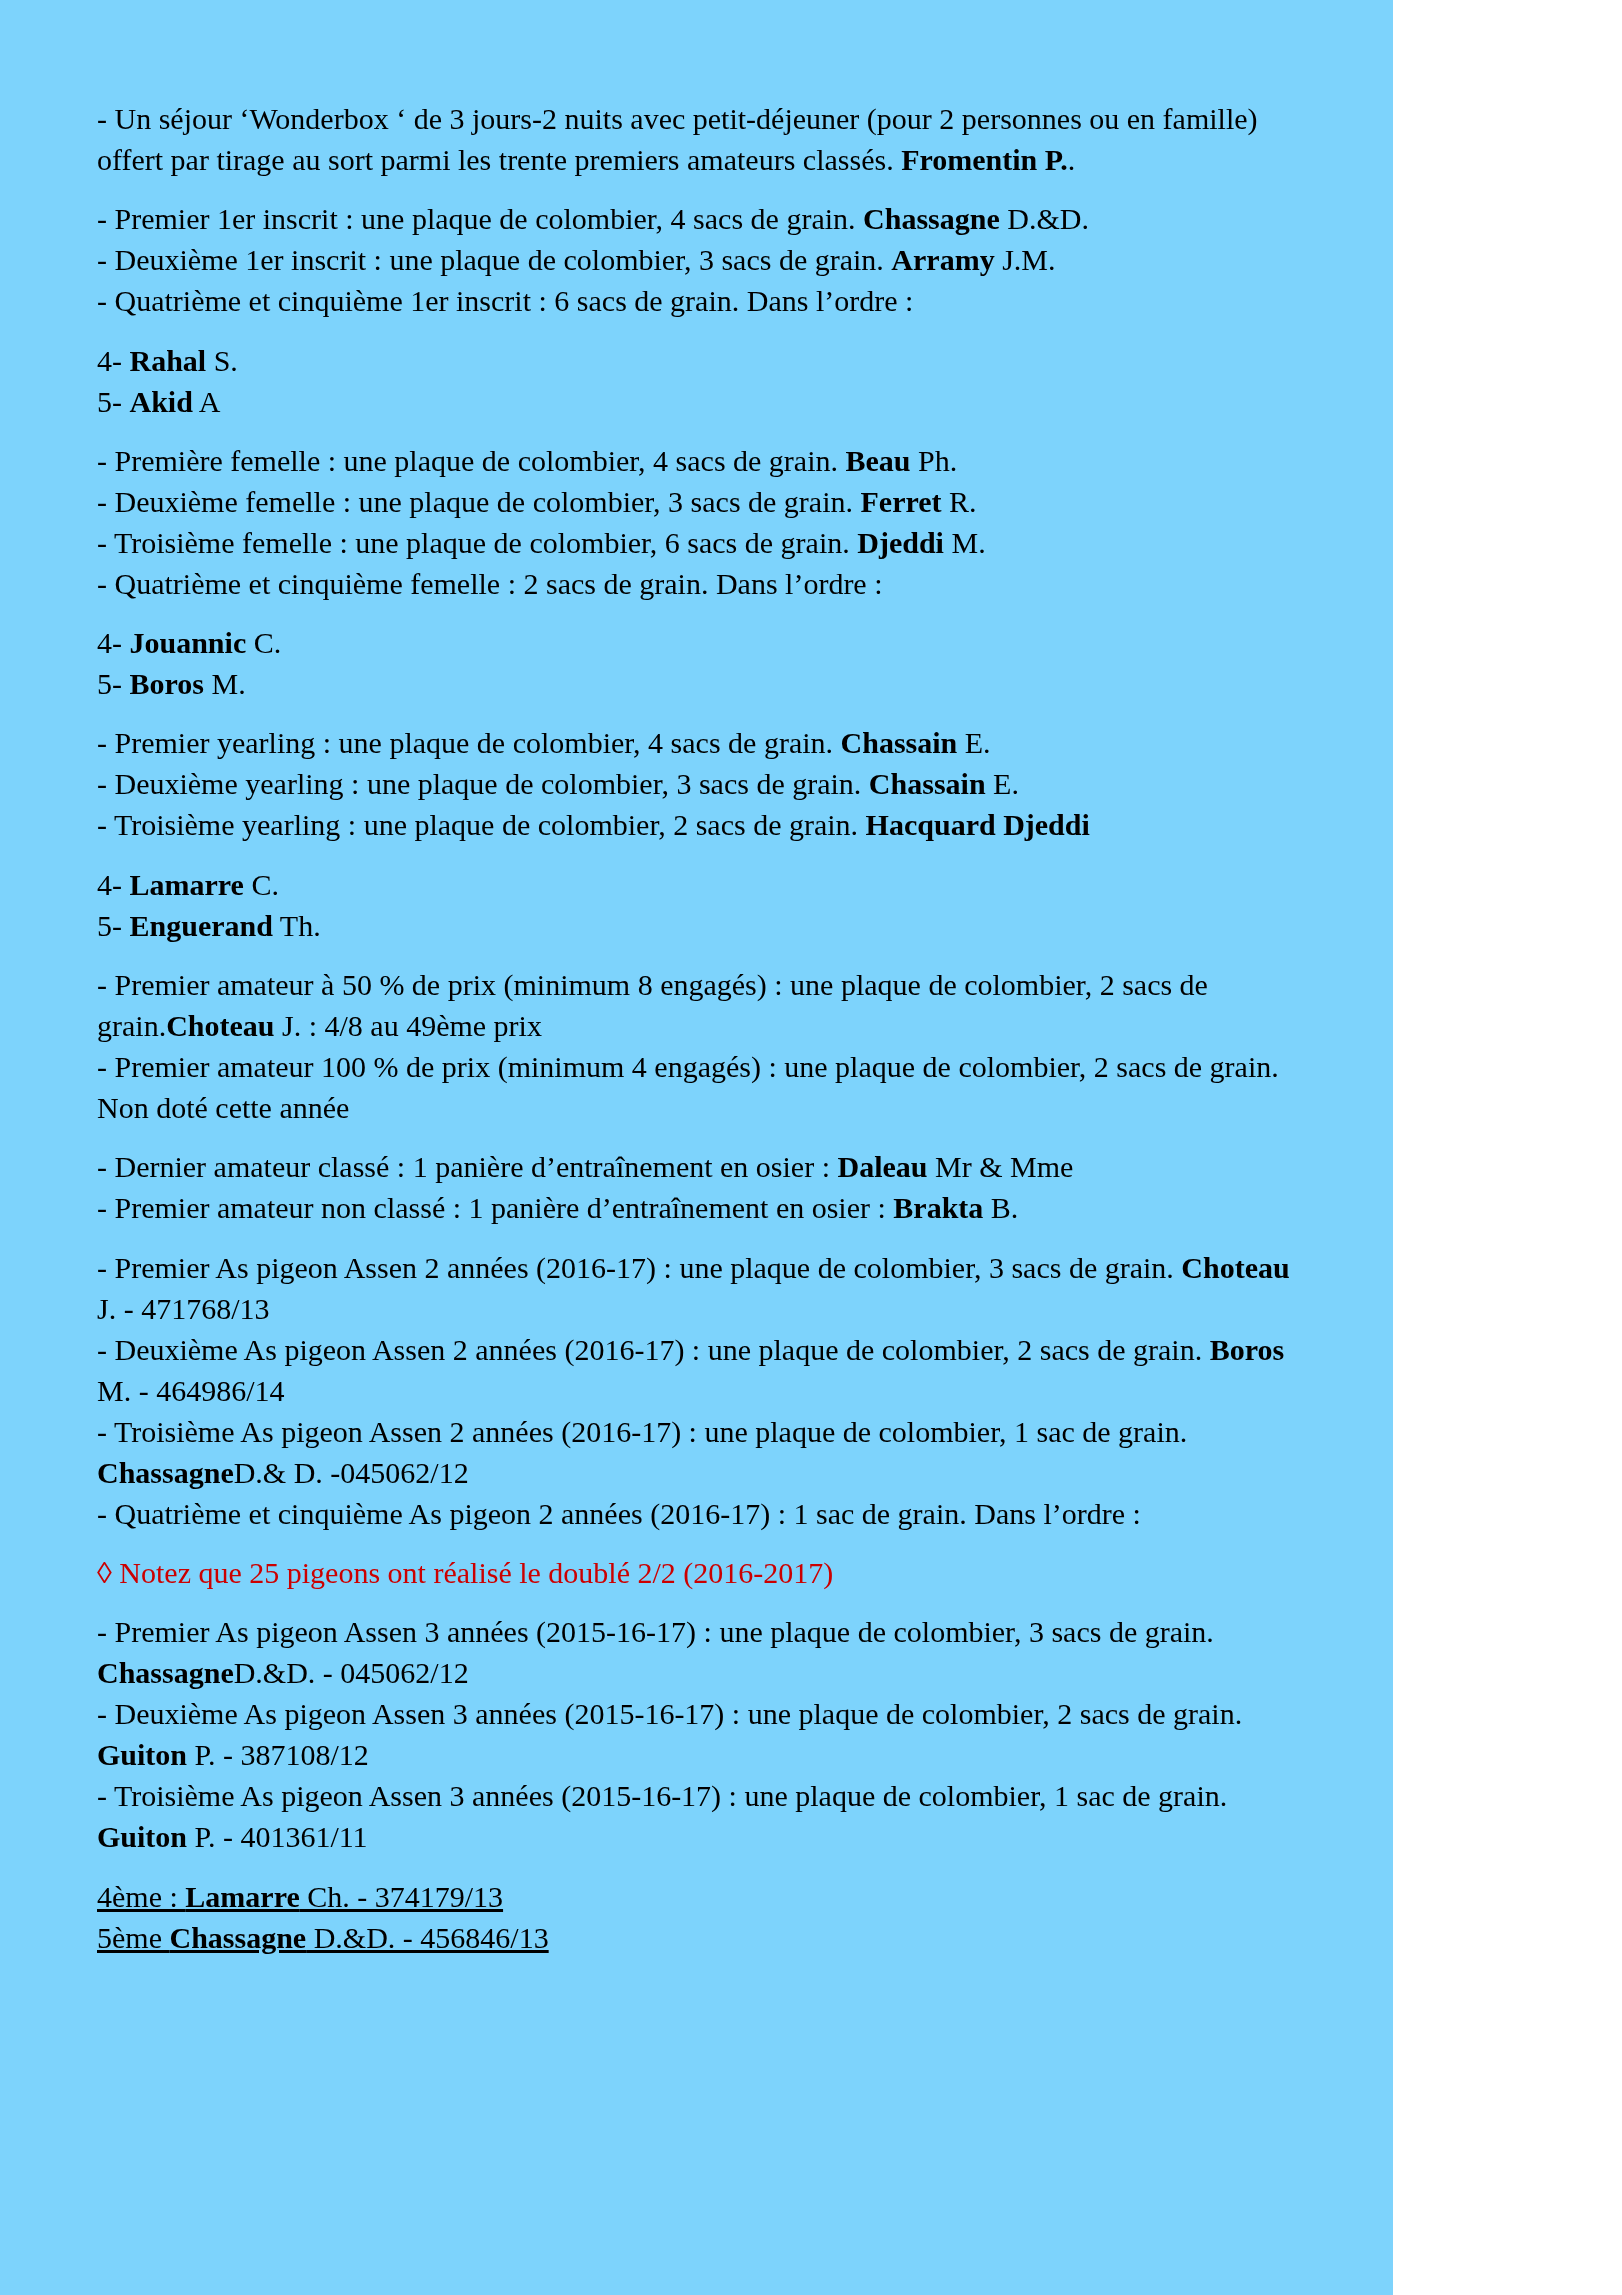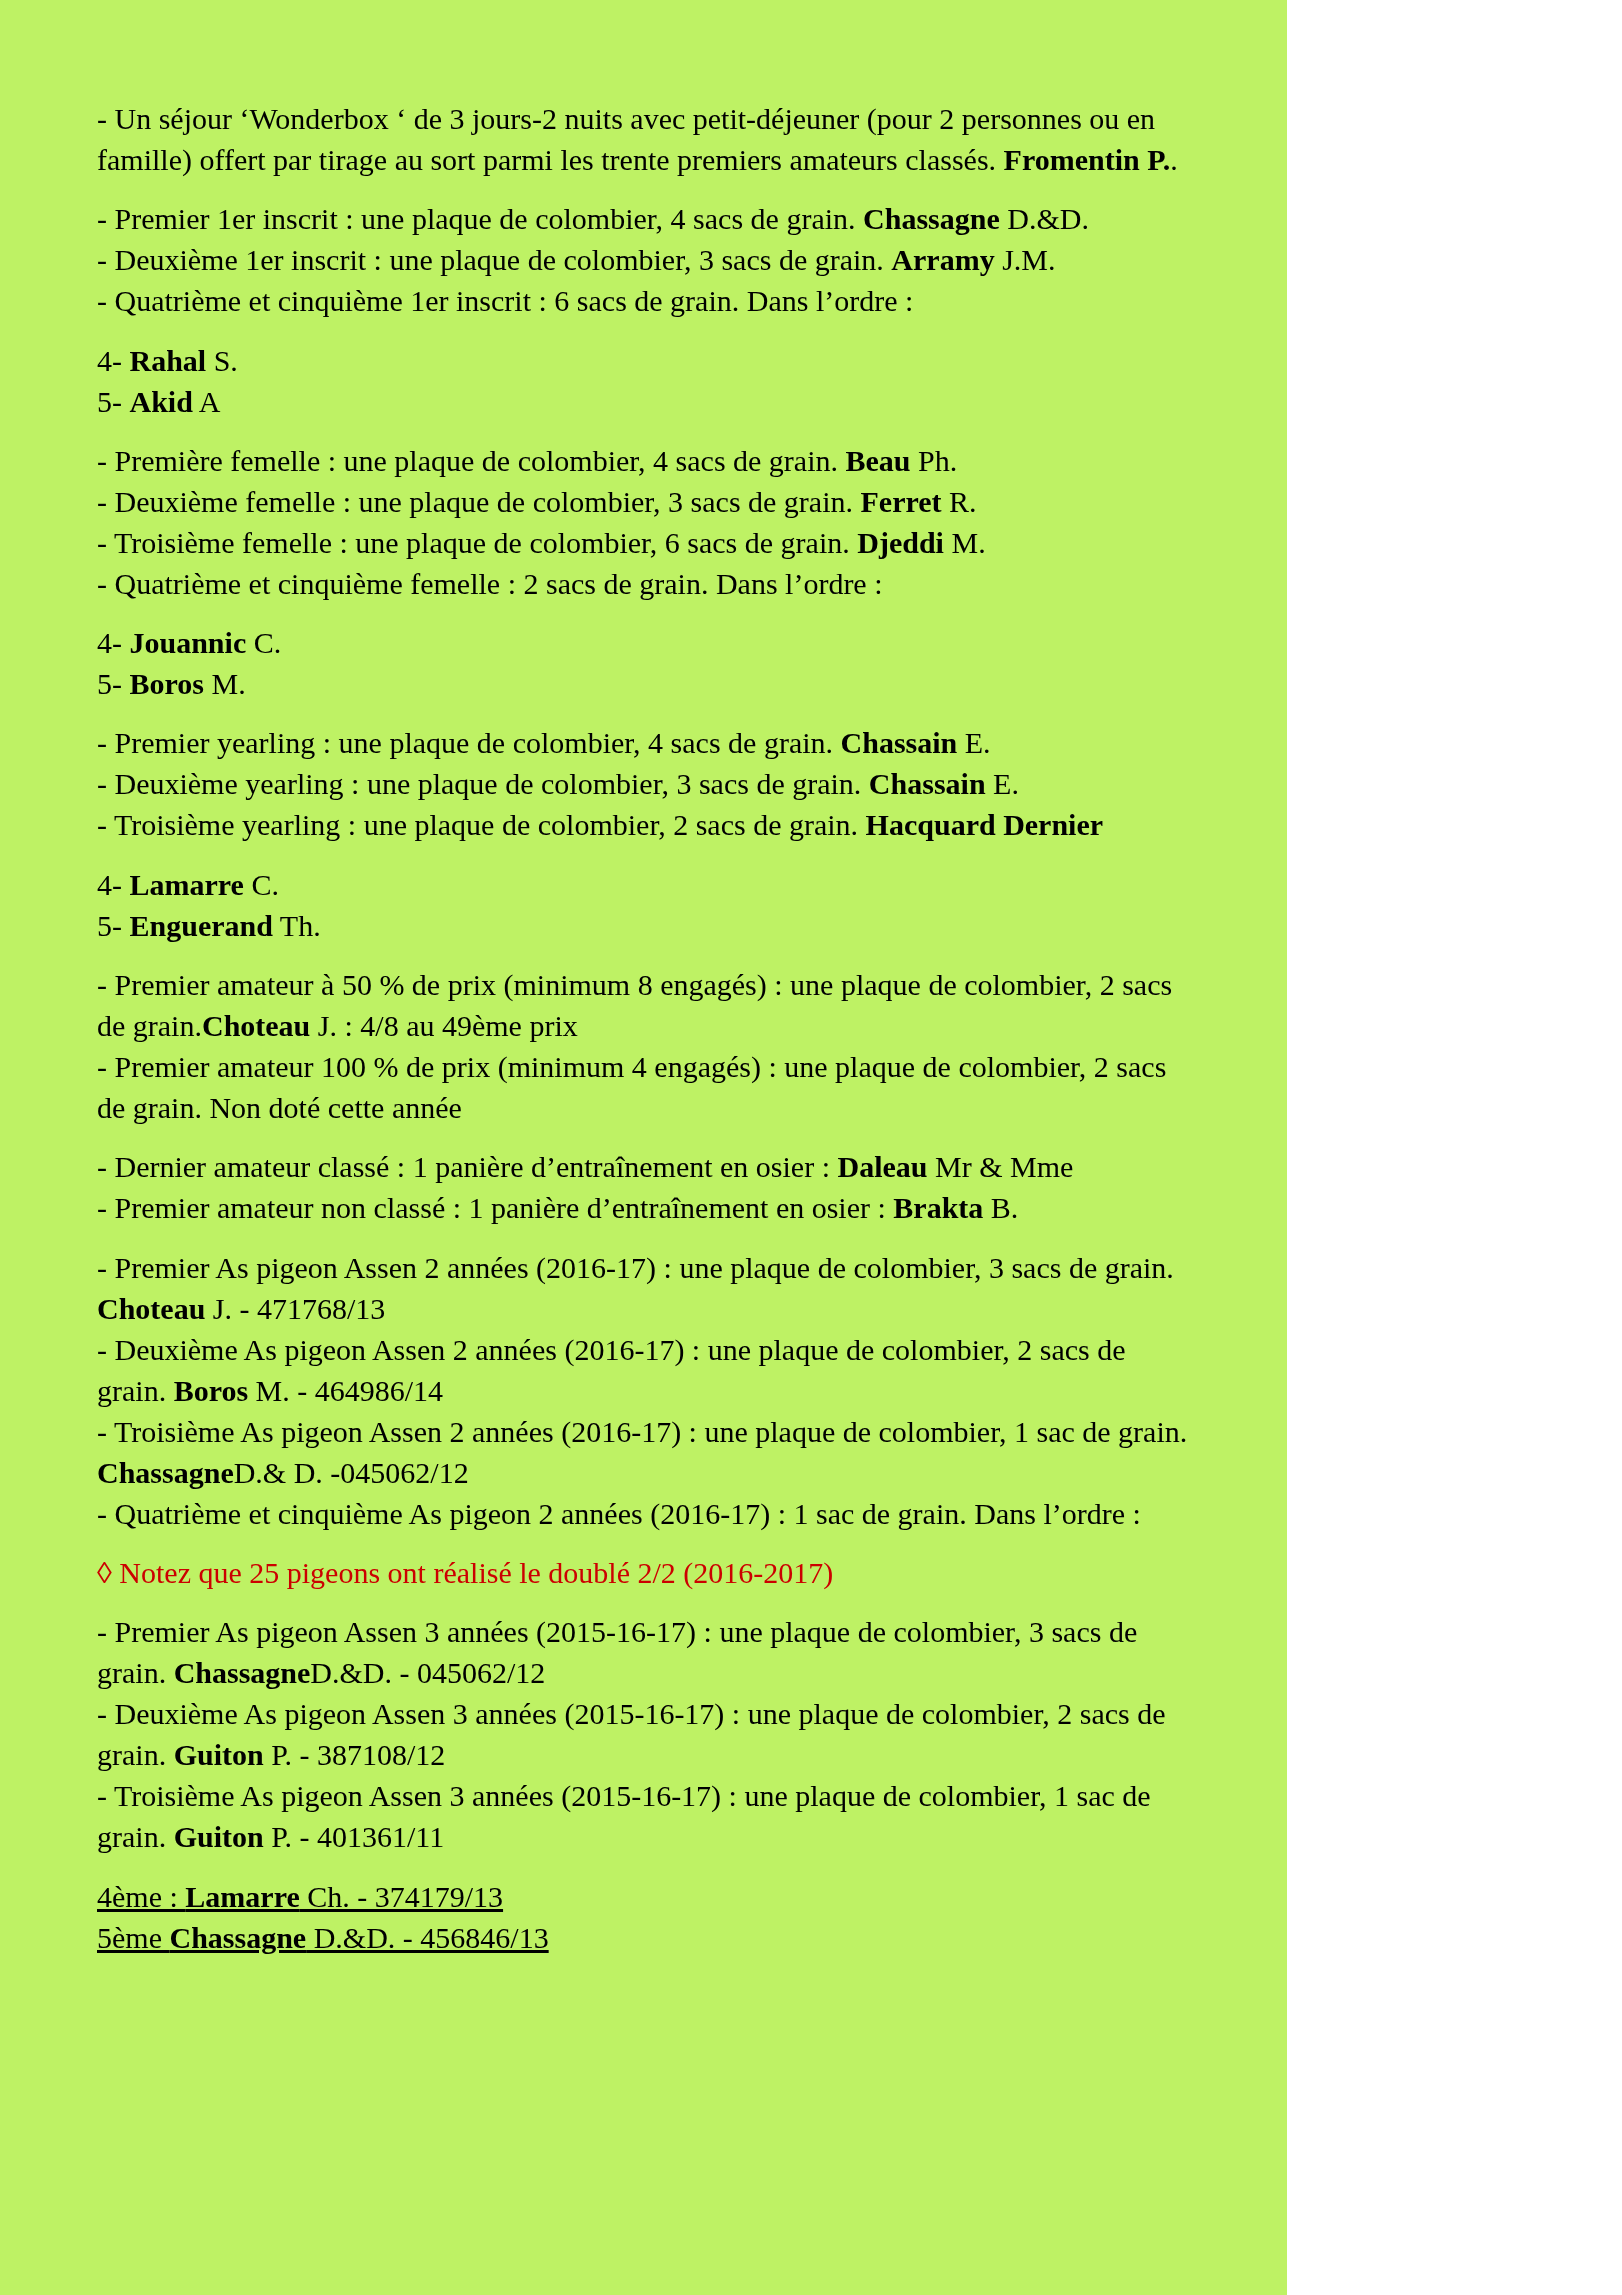--- a/index.html
+++ b/index.html
@@ -2,24 +2,24 @@
 <html lang="fr" style="font-size:10.5px"><head>
 <meta charset="utf-8">
 <style>
   html, body {
     margin: 0;
     padding: 0;
     background: #ffffff;
   }
   .page {
     position: relative;
-    width: 1287px;
+    width: 1393px;
     min-height: 2295px;
     box-sizing: border-box;
-    background: #bef264;
+    background: #7dd3fc;
     padding: 98px 98px 65px 97px;
     font-family: "Liberation Serif", serif;
     font-size: 30px;
     line-height: 41px;
     color: #000000;
   }
   .block { margin: 0 0 18.3px 0; }
   .block:last-child { margin-bottom: 2px; text-decoration: underline; }
   p.line { margin: 0; padding: 0; }
   .b { font-weight: bold; }
@@ -48,21 +48,21 @@
         <p class="line"><span>- Troisième femelle : une plaque de colombier, 6 sacs de grain. </span><span class="b">Djeddi</span><span> M.</span></p>
         <p class="line"><span>- Quatrième et cinquième femelle : 2 sacs de grain. Dans l’ordre :</span></p>
       </div>
       <div class="block">
         <p class="line"><span>4- </span><span class="b">Jouannic</span><span> C.</span></p>
         <p class="line"><span>5- </span><span class="b">Boros</span><span> M.</span></p>
       </div>
       <div class="block">
         <p class="line"><span>- Premier yearling : une plaque de colombier, 4 sacs de grain. </span><span class="b">Chassain</span><span> E.</span></p>
         <p class="line"><span>- Deuxième yearling : une plaque de colombier, 3 sacs de grain. </span><span class="b">Chassain</span><span> E.</span></p>
-        <p class="line"><span>- Troisième yearling : une plaque de colombier, 2 sacs de grain. </span><span class="b">Hacquard Dernier</span></p>
+        <p class="line"><span>- Troisième yearling : une plaque de colombier, 2 sacs de grain. </span><span class="b">Hacquard Djeddi</span></p>
       </div>
       <div class="block">
         <p class="line"><span>4- </span><span class="b">Lamarre</span><span> C.</span></p>
         <p class="line"><span>5- </span><span class="b">Enguerand</span><span> Th.</span></p>
       </div>
       <div class="block">
         <p class="line"><span>- Premier amateur à 50 % de prix (minimum 8 engagés) : une plaque de colombier, 2 sacs de grain.</span><span class="b">Choteau</span><span> J. : 4/8 au 49ème prix</span></p>
         <p class="line"><span>- Premier amateur 100 % de prix (minimum 4 engagés) : une plaque de colombier, 2 sacs de grain. Non doté cette année</span></p>
       </div>
       <div class="block">

